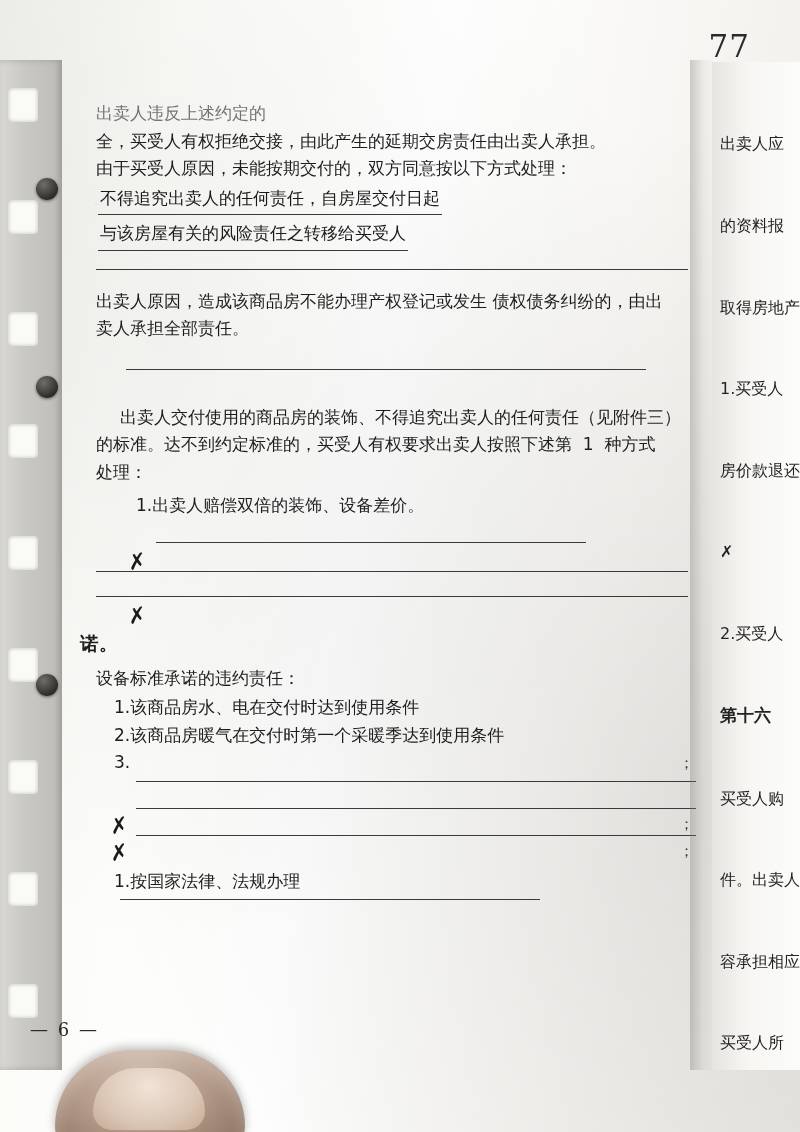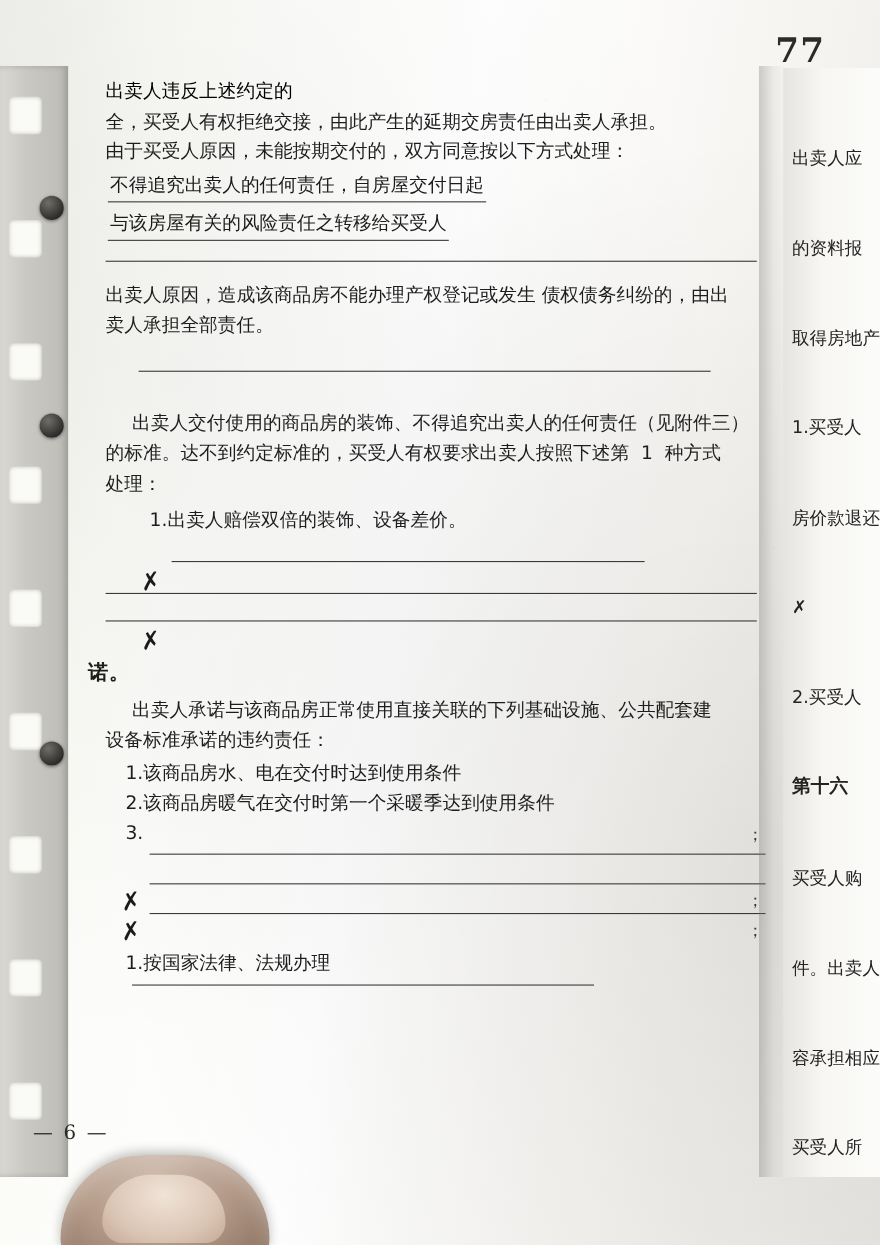--- a/index.html
+++ b/index.html
@@ -24,21 +24,21 @@
     background:
       radial-gradient(ellipse at 20% 30%, rgba(0,0,0,0.045) 0%, rgba(0,0,0,0) 55%),
       radial-gradient(ellipse at 85% 70%, rgba(0,0,0,0.07) 0%, rgba(0,0,0,0) 60%),
       linear-gradient(100deg, #efefeb 0%, #fbfbf8 18%, #ffffff 45%, #f6f5f2 72%, #e9e8e4 100%);
   }
   .page-number-top {
     position: absolute;
     right: 50px; top: 28px;
     font-family: "DejaVu Serif", serif;
     font-size: 31px;
-    font-weight: bold;
+    font-weight: normal;
     color: #2b2b2b;
     letter-spacing: 1px;
   }
 
   
   .binder {
     position: absolute;
     left: 0; top: 60px;
     width: 62px; height: 1010px;
     background: linear-gradient(90deg, #d9d8d3 0%, #c9c8c2 40%, #bdbcb6 100%);
@@ -97,31 +97,31 @@
   .doc {
     position: absolute;
     left: 96px; top: 70px;
     width: 600px;
     color: #1d1d1d;
     font-family: "DejaVu Sans", sans-serif;
     font-size: 17px;
     line-height: 1.62;
   }
   .line { position: relative; white-space: pre; }
-  .faded { color: #000000; }
+  .faded { color: #737373; margin-top: 30px; }
   .art-head {
     font-weight: bold;
     font-size: 18.5px;
     letter-spacing: 0.6px;
   }
   .art-head-indent { padding-left: 46px; }
 
   
   .hand {
-    font-family: Liberation Sans, sans-serif;
+    font-family: Liberation Mono, monospace;
     font-size: 17px;
     color: #1a1a1a;
     border-bottom: 1.6px solid #3a3a3a;
     display: inline-block;
     padding: 0 2px 1px 2px;
   }
   .ul-line {
     display: block;
     height: 1px;
     background: #3a3a3a;
@@ -244,21 +244,20 @@
 
     <div style="position:relative">
       <span class="strike-x" style="left:32px; top:2px">✗</span>
       <div class="ul-line long" style="margin-top:24px"></div>
     </div>
 
     <div style="height:18px"></div>
     <div class="line art-head" style="margin-left:-16px">诺。</div>
 
     <div style="height:6px"></div>
-    <div class="line" style="padding-left:24px">出卖人承诺与该商品房正常使用直接关联的下列基础设施、公共配套建</div>
     <div class="line">设备标准承诺的违约责任：</div>
 
     <div style="height:2px"></div>
     <div class="line" style="padding-left:18px">1.该商品房水、电在交付时达到使用条件</div>
     <div class="line" style="padding-left:18px">2.该商品房暖气在交付时第一个采暖季达到使用条件</div>
 
     <div style="position:relative">
       <div class="line" style="padding-left:18px">3.</div>
       <span class="semi" style="top:2px">；</span>
       <div class="ul-line" style="width:560px; margin-left:40px; margin-top:4px"></div>

